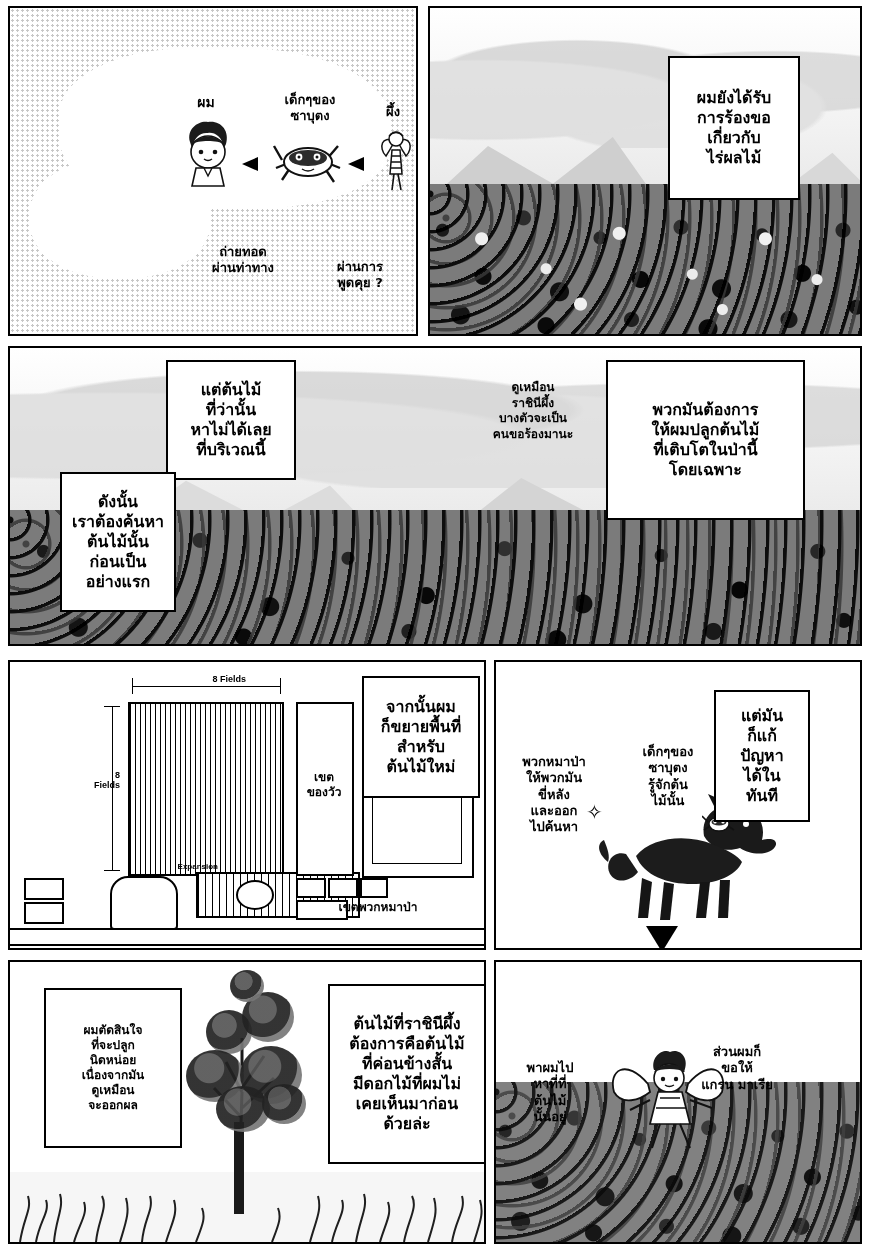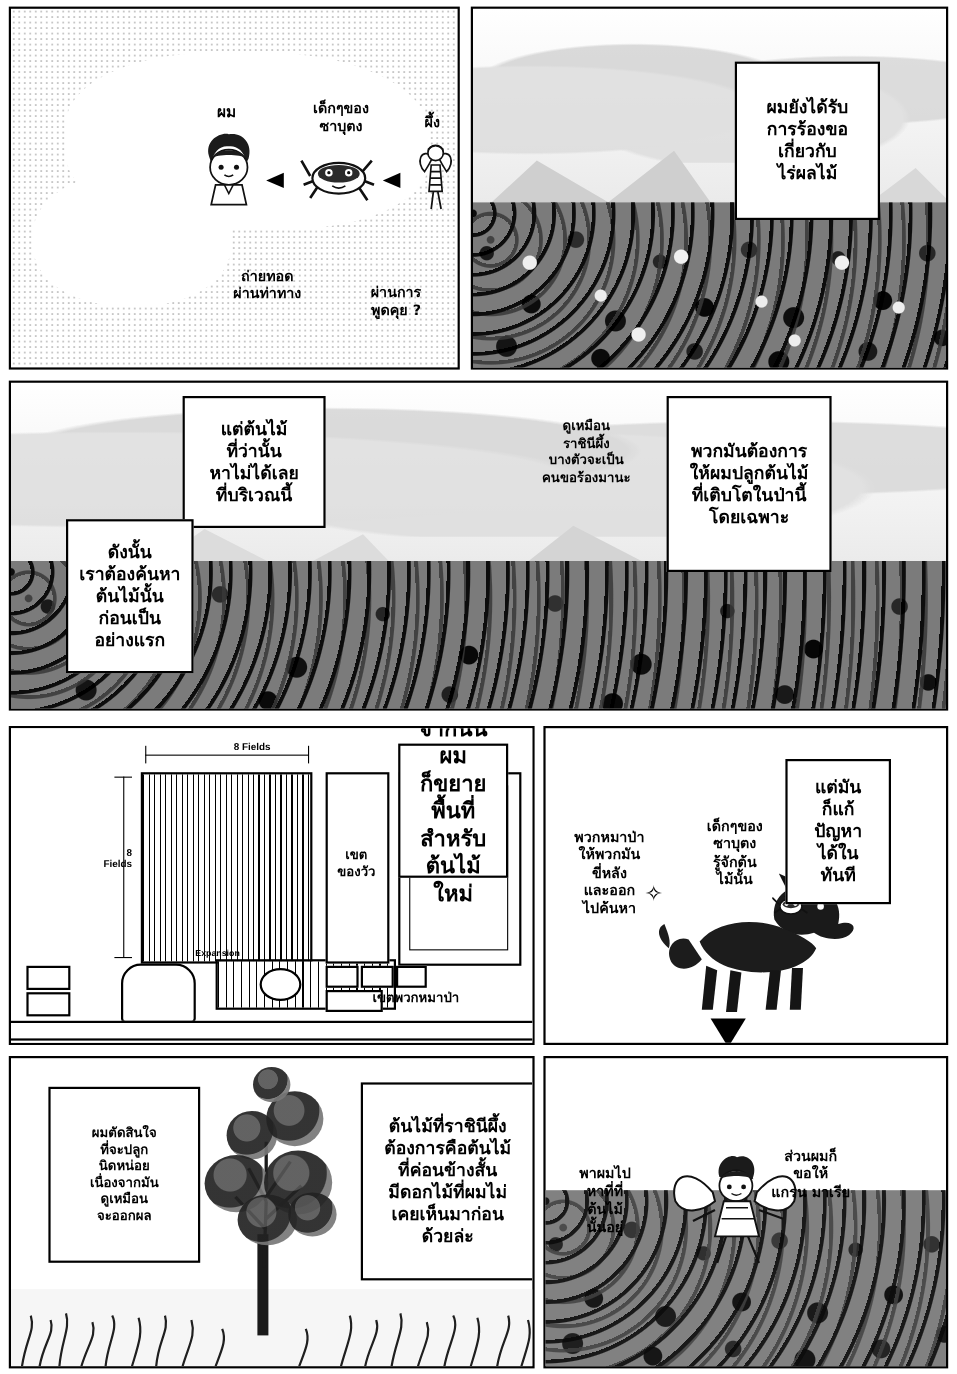--- a/index.html
+++ b/index.html
@@ -286,21 +286,21 @@
 
     <div class="bubble" style="left:156px; top:12px; width:130px; height:120px; font-size:16px; white-space:pre-line;">แต่ต้นไม้
 ที่ว่านั้น
 หาไม่ได้เลย
 ที่บริเวณนี้</div>
     <div class="bubble" style="left:50px; top:124px; width:116px; height:140px; font-size:16px; white-space:pre-line;">ดังนั้น
 เราต้องค้นหา
 ต้นไม้นั้น
 ก่อนเป็น
 อย่างแรก</div>
-    <div class="bubble" style="left:596px; top:12px; width:150px; height:160px; font-size:16px; white-space:pre-line;">พวกมันต้องการ
+    <div class="bubble" style="left:596px; top:12px; width:199px; height:160px; font-size:16px; white-space:pre-line;">พวกมันต้องการ
 ให้ผมปลูกต้นไม้
 ที่เติบโตในป่านี้
 โดยเฉพาะ</div>
     <div class="note" style="left:458px; top:32px; width:130px; font-size:12px;">ดูเหมือน
 ราชินีผึ้ง
 บางตัวจะเป็น
 คนขอร้องมานะ</div>
   </div>
 
   <div class="panel" style="left:8px; top:660px; width:478px; height:290px;">
@@ -334,21 +334,21 @@
     <div class="dim-line" style="left:94px; top:208px; width:16px;"></div>
 
     <div class="map-text" style="left:156px; top:12px; width:80px;">8 Fields</div>
     <div class="map-text" style="left:70px; top:108px; width:40px; white-space:pre-line;">8
 Fields</div>
     <div class="map-text" style="left:118px; top:200px; width:90px; font-size:8px;">Expansion</div>
     <div class="lbl" style="left:288px; top:108px; width:52px; font-size:12px;">เขต
 ของวัว</div>
     <div class="lbl" style="left:306px; top:238px; width:124px; font-size:12px;">เขตพวกหมาป่า</div>
 
-    <div class="bubble" style="left:352px; top:14px; width:100px; height:122px; font-size:20px; white-space:pre-line;">จากนั้นผม
+    <div class="bubble" style="left:352px; top:14px; width:118px; height:122px; font-size:16px; white-space:pre-line;">จากนั้นผม
 ก็ขยายพื้นที่
 สำหรับ
 ต้นไม้ใหม่</div>
   </div>
 
   <div class="panel" style="left:494px; top:660px; width:368px; height:290px;">
 
     <div class="chara" style="left:100px; top:130px;">
       <svg width="190" height="140" viewBox="0 0 190 140">
         <path d="M120 18 L112 2 L130 10 Z" fill="#111"></path>

